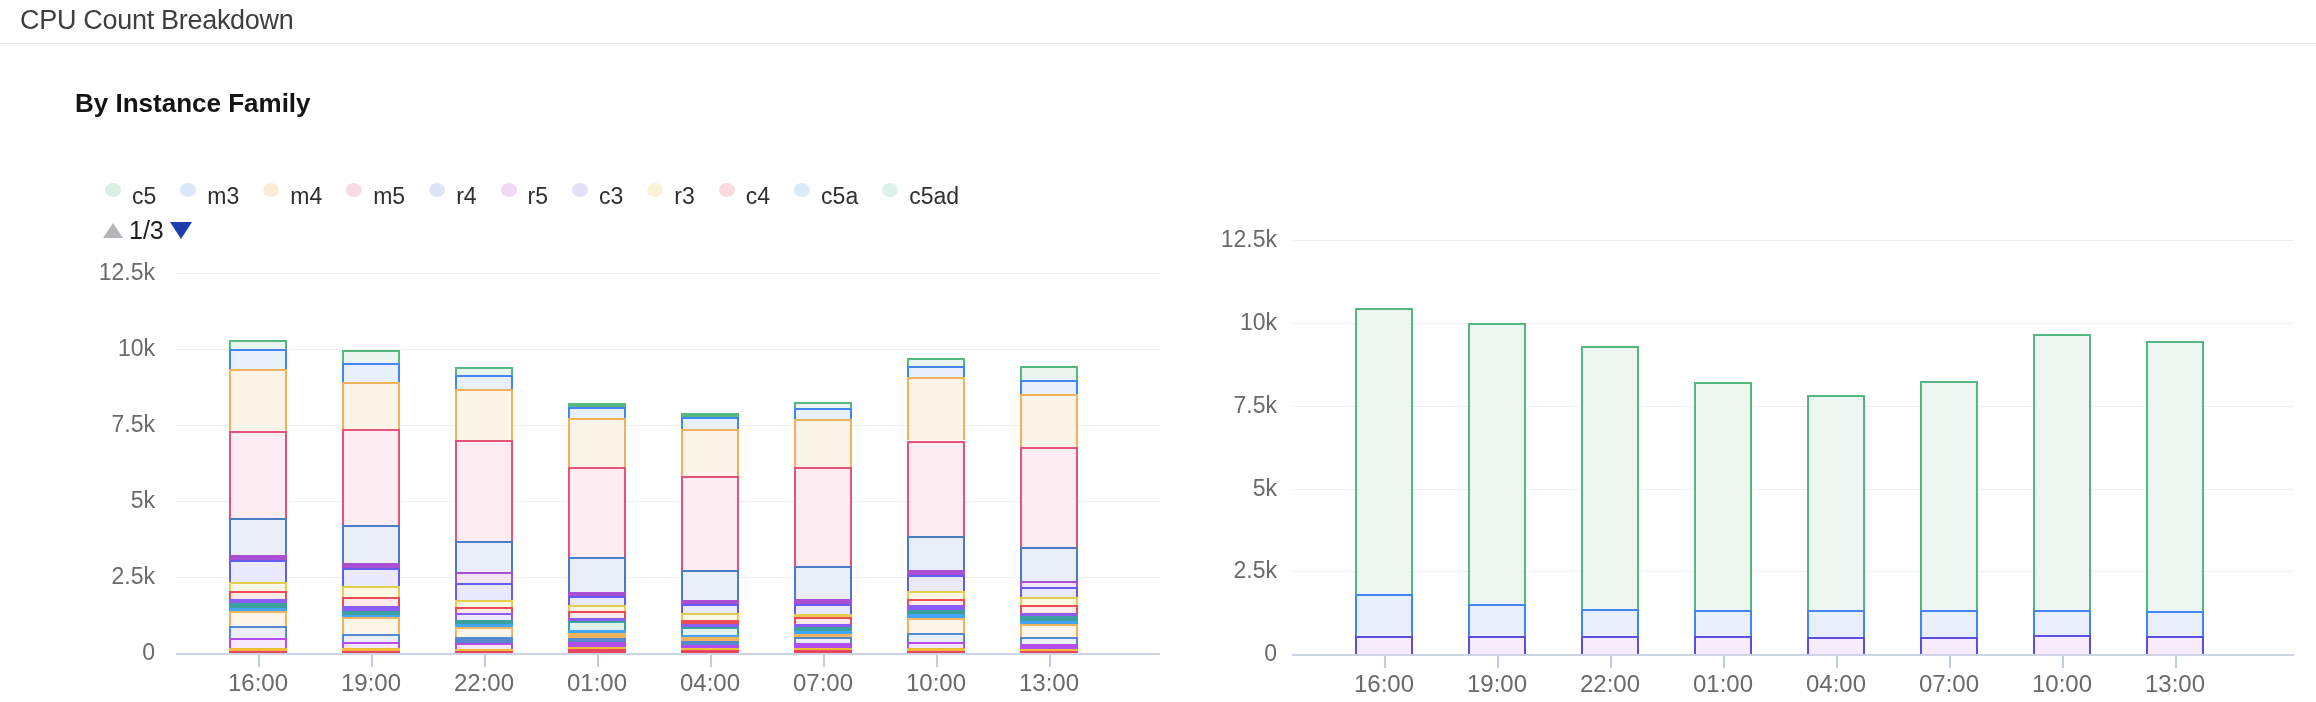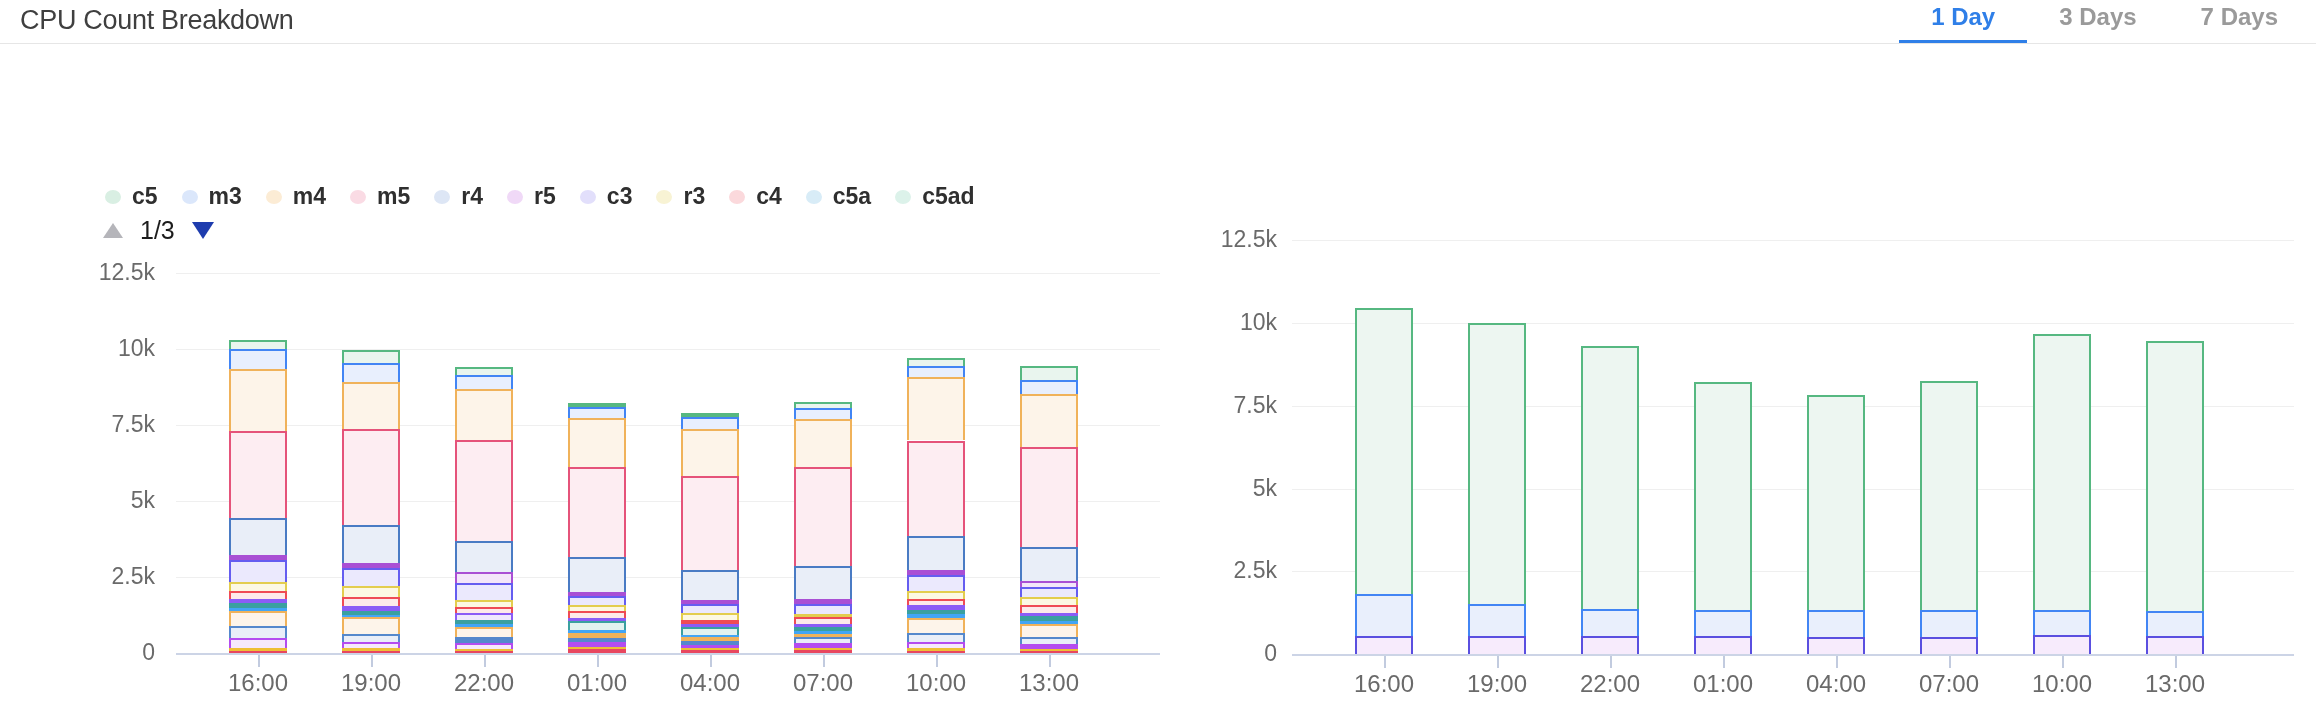--- a/index.html
+++ b/index.html
@@ -6,48 +6,44 @@
   #canvas{position:relative;width:2316px;height:702px;background:#fff;overflow:hidden;
           font-family:"Liberation Sans",sans-serif;border-radius:14px;}
   .page-title{position:absolute;left:20px;top:5px;font-size:27px;color:#3f3f3f;letter-spacing:-0.3px;}
   .header-divider{position:absolute;left:0;top:43px;width:2316px;height:1px;background:#e6e6e6;}
   .tabs{position:absolute;right:6px;top:0;display:flex;height:44px;}
   .tab{height:40px;line-height:34px;padding:0 32px;font-size:24px;font-weight:700;color:#9a9a9a;
        border-bottom:4px solid transparent;cursor:pointer;}
   .tab.active{color:#2f7fe8;border-bottom-color:#2f7fe8;}
   .chart-heading{position:absolute;top:88px;font-size:26px;font-weight:700;color:#141414;}
   .legend{position:absolute;top:183px;display:flex;align-items:center;}
-  .legend-item{display:flex;align-items:center;margin-right:24px;cursor:pointer;font-weight:bold;}
+  .legend-item{display:flex;align-items:flex-start;margin-right:24px;cursor:pointer;}
   .legend-dot{width:16px;height:14px;border-radius:50%;margin-right:11px;}
   .legend-label{font-size:23px;color:#2f2f2f;}
-  .pager{position:absolute;top:216px;display:flex;align-items:center;gap:11px;}
+  .pager{position:absolute;top:216px;display:flex;align-items:center;}
   .pager-up{width:0;height:0;border-left:10px solid transparent;border-right:10px solid transparent;
             border-bottom:15px solid #b5b5ba;margin-right:6px;cursor:pointer;}
   .pager-label{font-size:25px;color:#1c1c1c;margin-right:6px;}
   .pager-down{width:0;height:0;border-left:11px solid transparent;border-right:11px solid transparent;
               border-top:17px solid #1e3cae;cursor:pointer;}
   .gridline{position:absolute;height:1px;background:#efefef;}
   .axisline{position:absolute;height:2px;background:#ccd4e6;}
   .ylabel{position:absolute;font-size:23px;color:#6a6a6a;text-align:right;width:70px;}
   .xlabel{position:absolute;font-size:24px;color:#6a6a6a;text-align:center;width:100px;}
   .xtick{position:absolute;width:2px;height:12px;background:#c2cbdf;}
   .seg{position:absolute;box-sizing:border-box;}
 </style>
 </head>
 <body>
 
 <div id="canvas">
   <div class="page-title">CPU Count Breakdown</div>
-  <div class="tabs" id="tabs">
-      <div class="tab active">1 Day</div>
-      <div class="tab">3 Days</div>
-      <div class="tab">7 Days</div>
-    </div>
   <div class="header-divider"></div>
 
+  <div class="chart-heading" style="left:75px">By Instance Family</div>
 
   <div class="legend" id="legend-0" style="left:105px">
       <div class="legend-item">
         <div class="legend-dot" style="background: rgb(217, 239, 227);"></div>
         <div class="legend-label">c5</div>
       </div>
       <div class="legend-item">
         <div class="legend-dot" style="background: rgb(219, 231, 251);"></div>
         <div class="legend-label">m3</div>
       </div>

